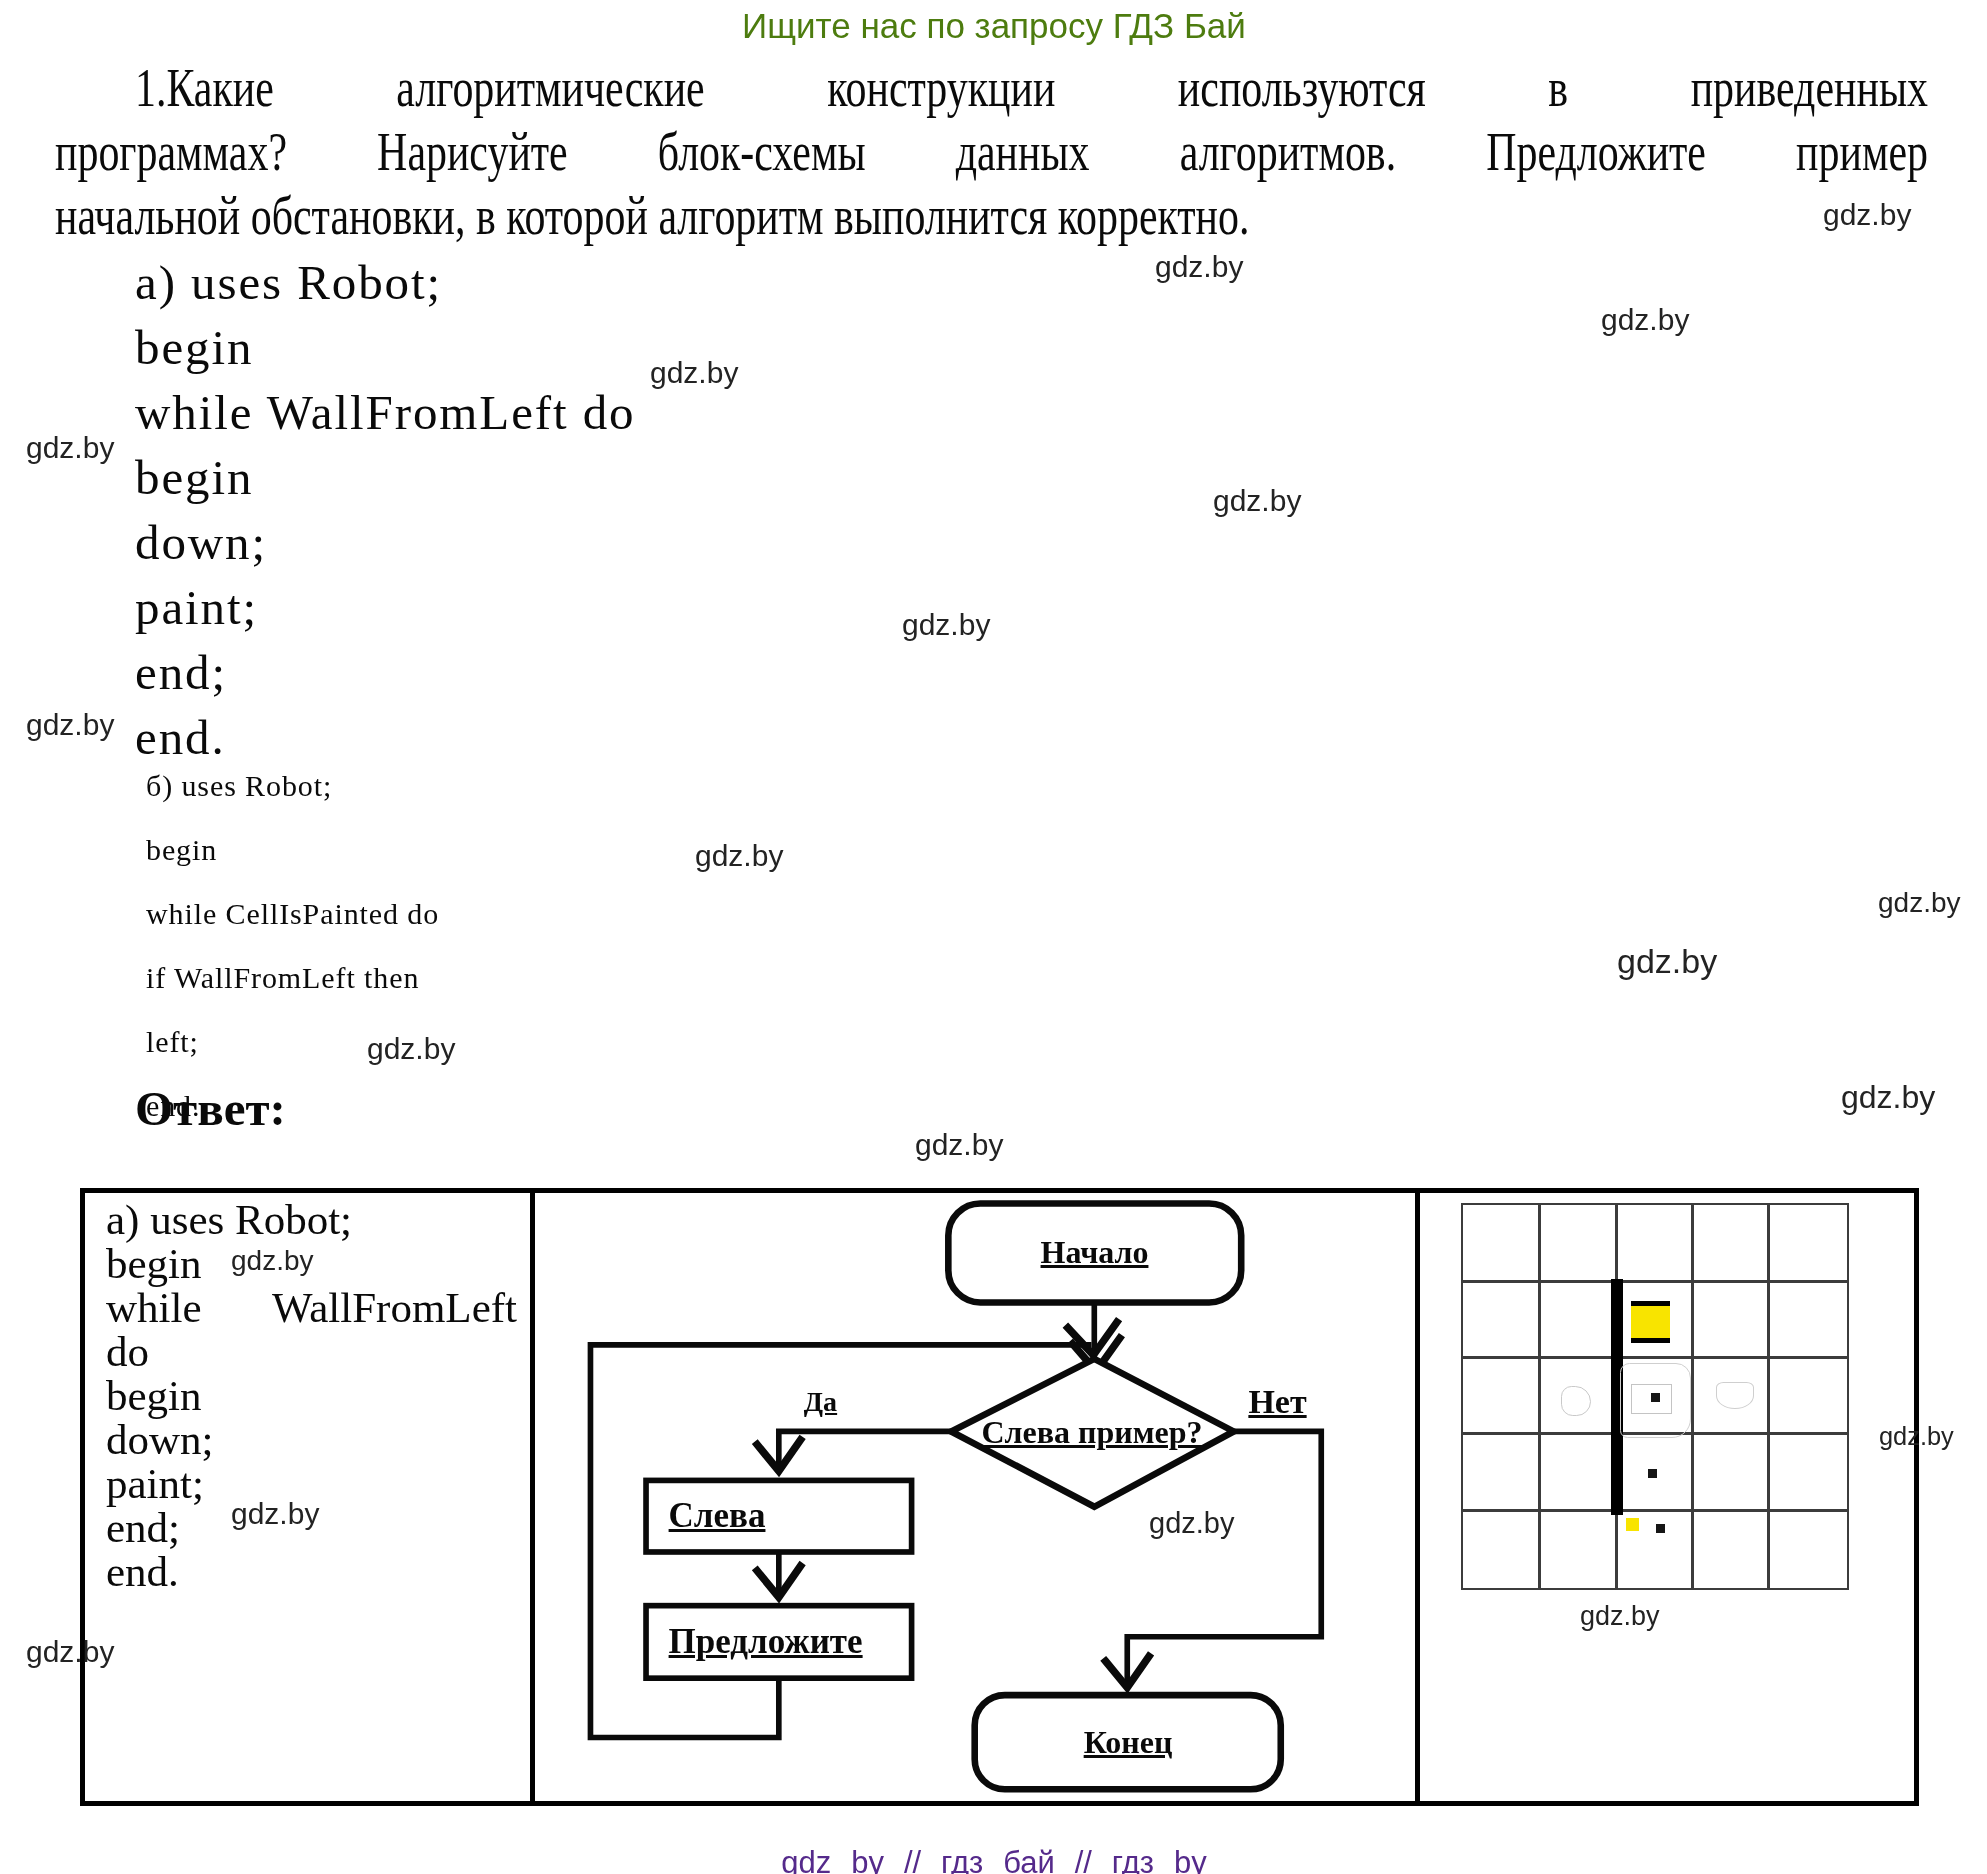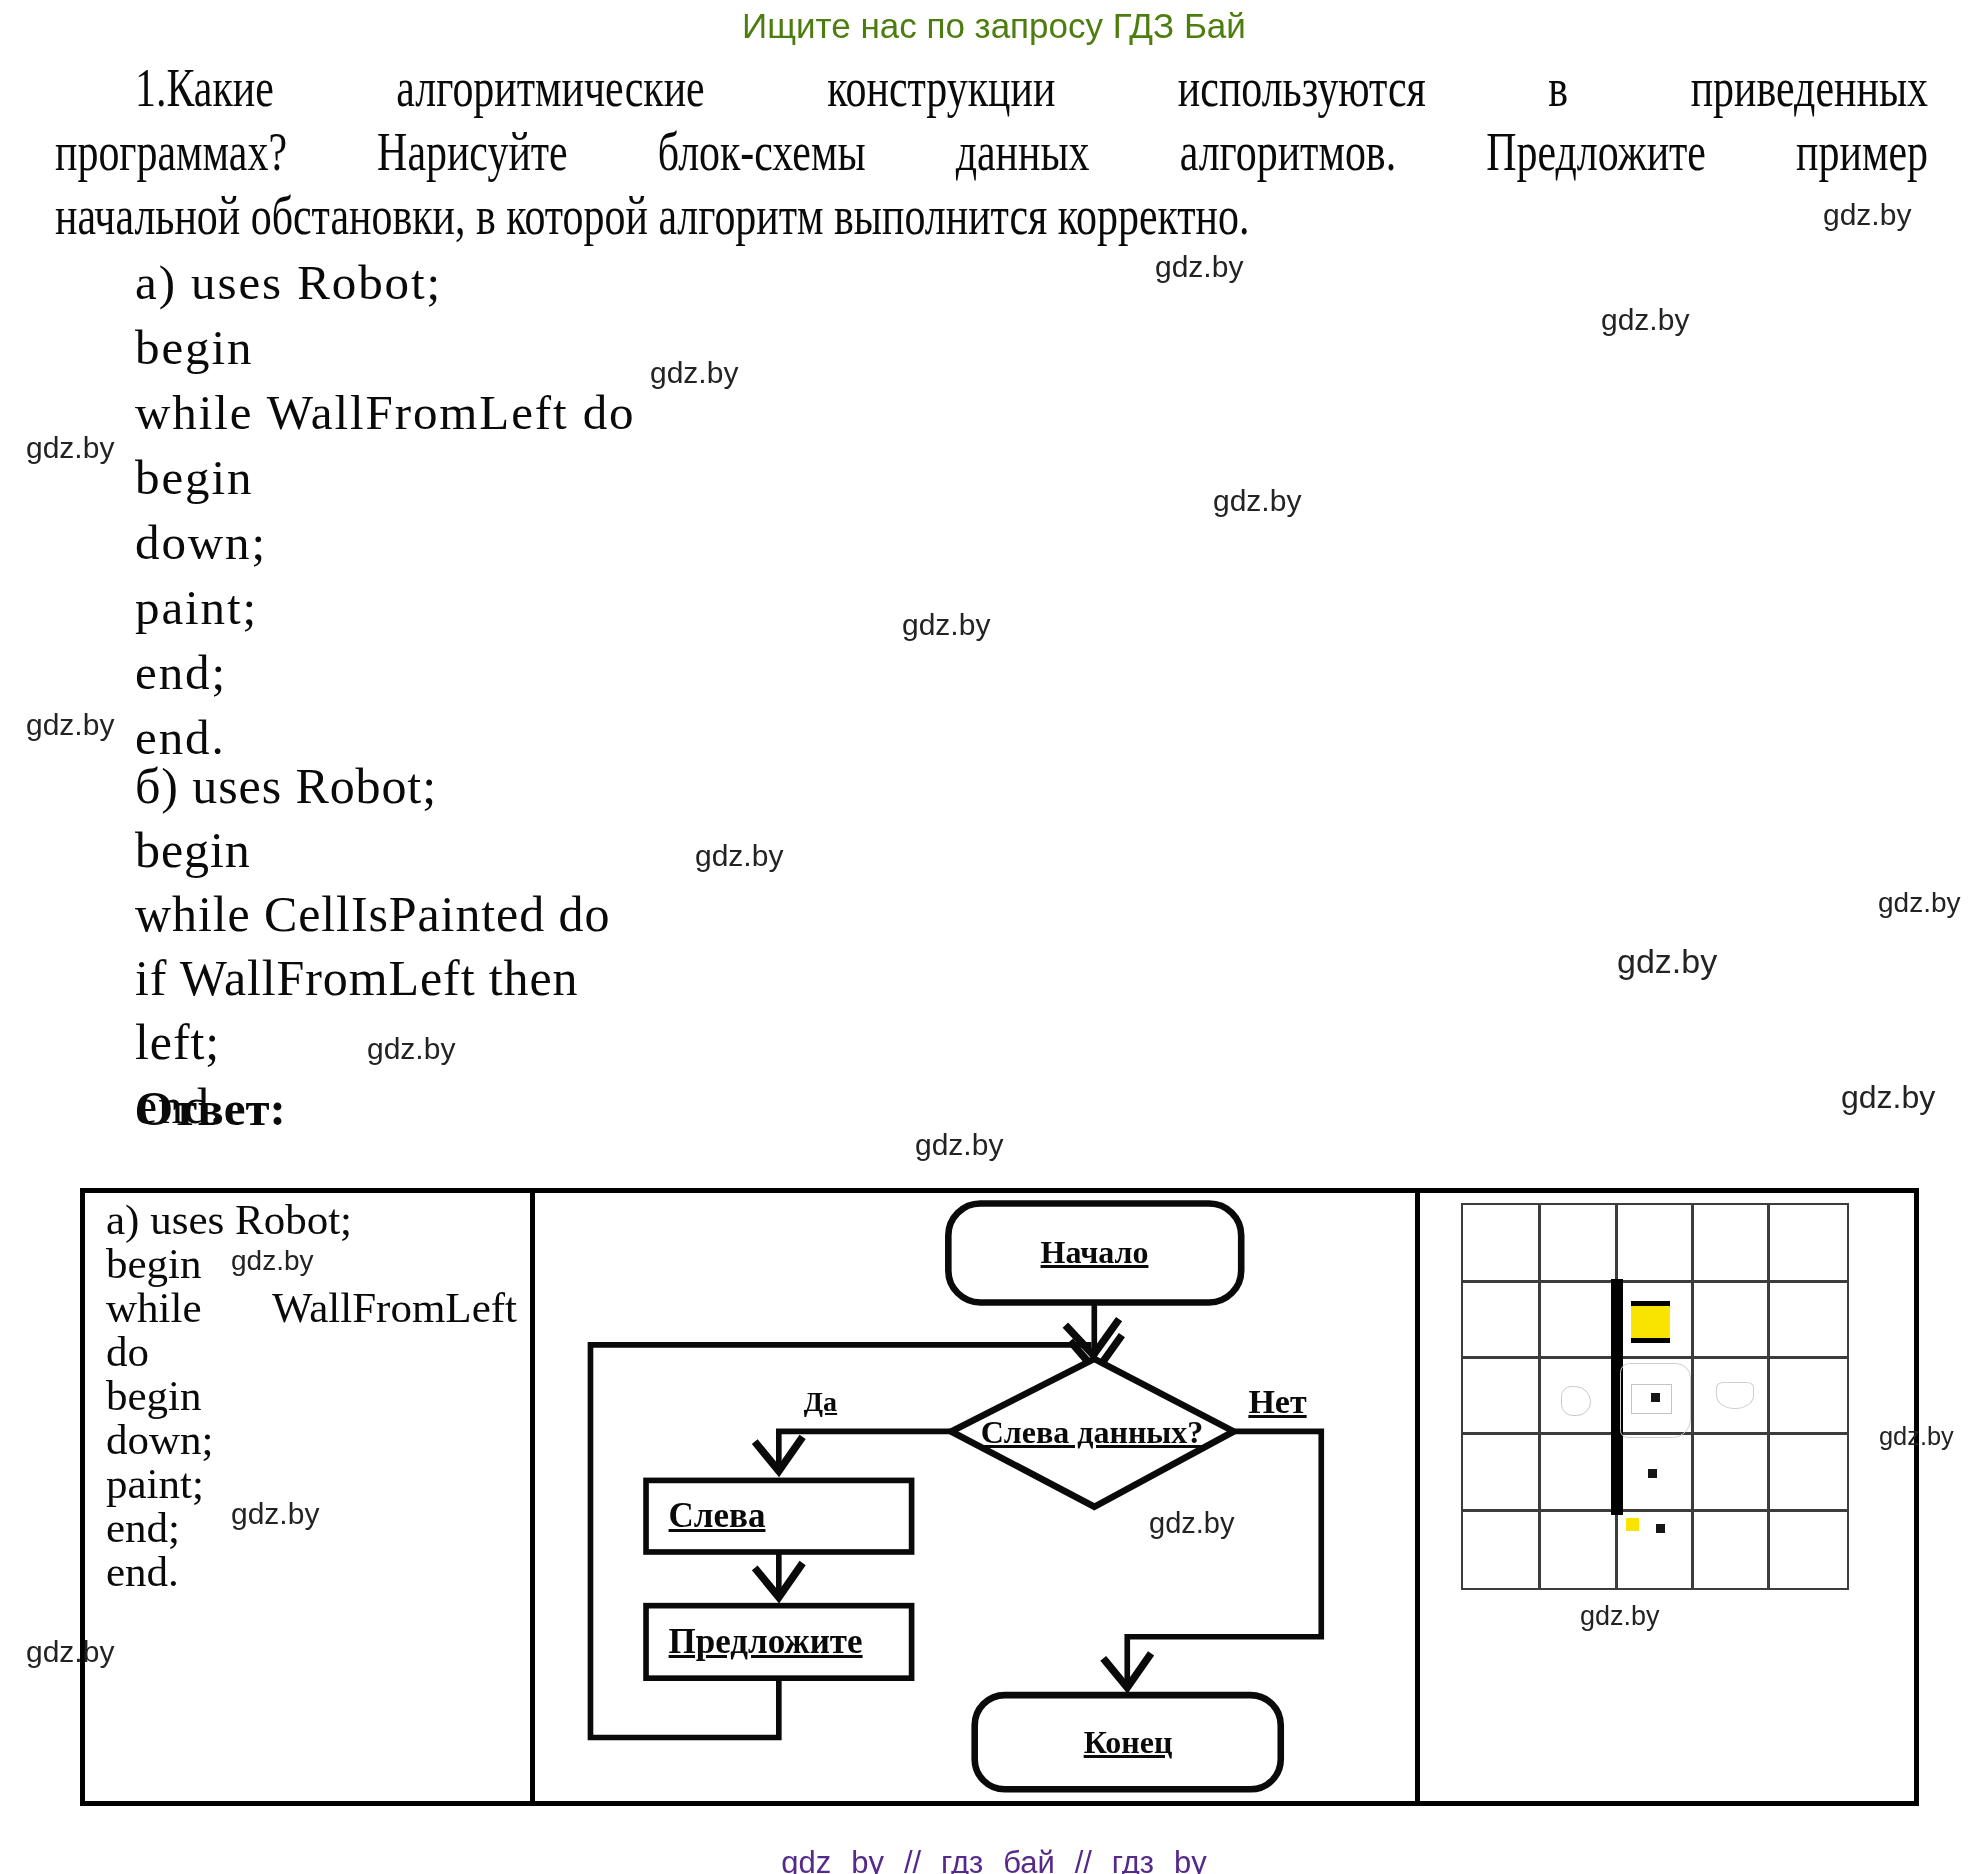--- a/index.html
+++ b/index.html
@@ -9,21 +9,21 @@
   .promo{position:absolute;left:0;right:0;top:5.6px;text-align:center;
          font-family:"Liberation Sans", sans-serif;font-size:35px;font-weight:400;}
   
   .question{position:absolute;left:55px;top:56px;width:2458px;
             font-size:55px;line-height:64px;transform:scaleX(0.762);transform-origin:0 0;}
   .qline{text-align:justify;text-align-last:justify;white-space:normal;}
   .qline.first{text-indent:105px;}
   .qline.last{text-align:left;text-align-last:left;}
   
   .code-a{position:absolute;left:135px;top:250px;font-size:49px;line-height:65px;letter-spacing:1.9px;}
-  .code-b{position:absolute;left:135px;top:754px;font-size:50px;line-height:64px;letter-spacing:0.9px;}
+  .code-b{position:absolute;left:146px;top:754px;font-size:30px;line-height:64px;letter-spacing:0.9px;}
   .answer-label{position:absolute;left:135px;top:1080px;font-size:49px;font-weight:bold;}
   
   .tbl{position:absolute;left:80px;top:1188px;width:1839px;height:618px;
        border:5.6px solid #000;box-sizing:border-box;}
   .tbl-div{position:absolute;top:1188px;height:618px;width:4.7px;background:#000;}
   .code-col{position:absolute;left:106px;top:1198px;width:411px;font-size:43px;line-height:44px;}
   .code-col .cline:nth-child(3){text-align:justify;text-align-last:justify;}
   
   #fc-svg{position:absolute;left:0;top:0;width:1988px;height:1875px;pointer-events:none;}
   .fc-label{position:absolute;display:flex;align-items:center;font-weight:bold;
@@ -123,21 +123,21 @@
     </g>
     <g stroke="#0a0a0a" fill="#ffffff">
       <rect x="1007" y="1278" width="311" height="105" rx="34" stroke-width="7"></rect>
       <polygon points="1162,1443 1310,1520 1162,1600 1010,1520" stroke-width="7"></polygon>
       <rect x="686" y="1572" width="282" height="76" stroke-width="6"></rect>
       <rect x="686" y="1705" width="282" height="77" stroke-width="6"></rect>
       <rect x="1035" y="1800" width="325" height="100" rx="32" stroke-width="7"></rect>
     </g>
   </svg>
   <div class="fc-label fc-center fc-start">Начало</div>
-  <div class="fc-label fc-center fc-cond">Слева данных?</div>
+  <div class="fc-label fc-center fc-cond">Слева пример?</div>
   <div class="fc-label fc-center fc-yes">Да</div>
   <div class="fc-label fc-center fc-no">Нет</div>
   <div class="fc-label fc-a1">Слева</div>
   <div class="fc-label fc-a2">Предложите</div>
   <div class="fc-label fc-center fc-end">Конец</div>
 
   <div class="grid" id="robot-grid">
       <div class="gv" style="left: 75px;"></div>
       <div class="gv" style="left: 152px;"></div>
       <div class="gv" style="left: 228px;"></div>

